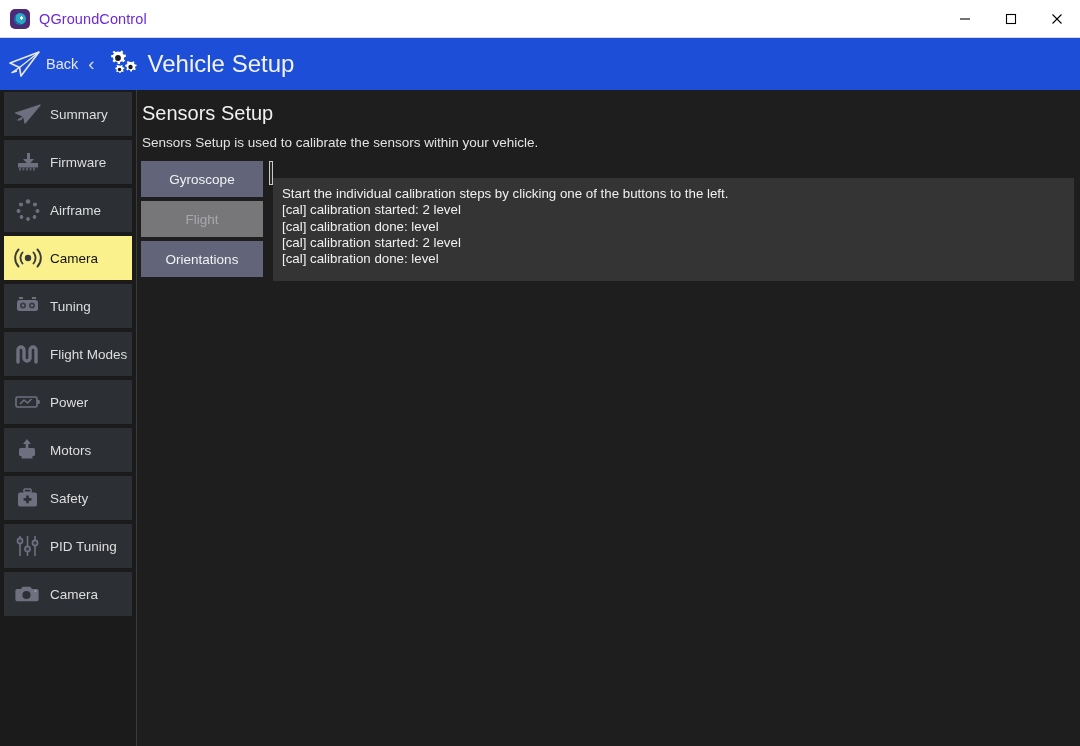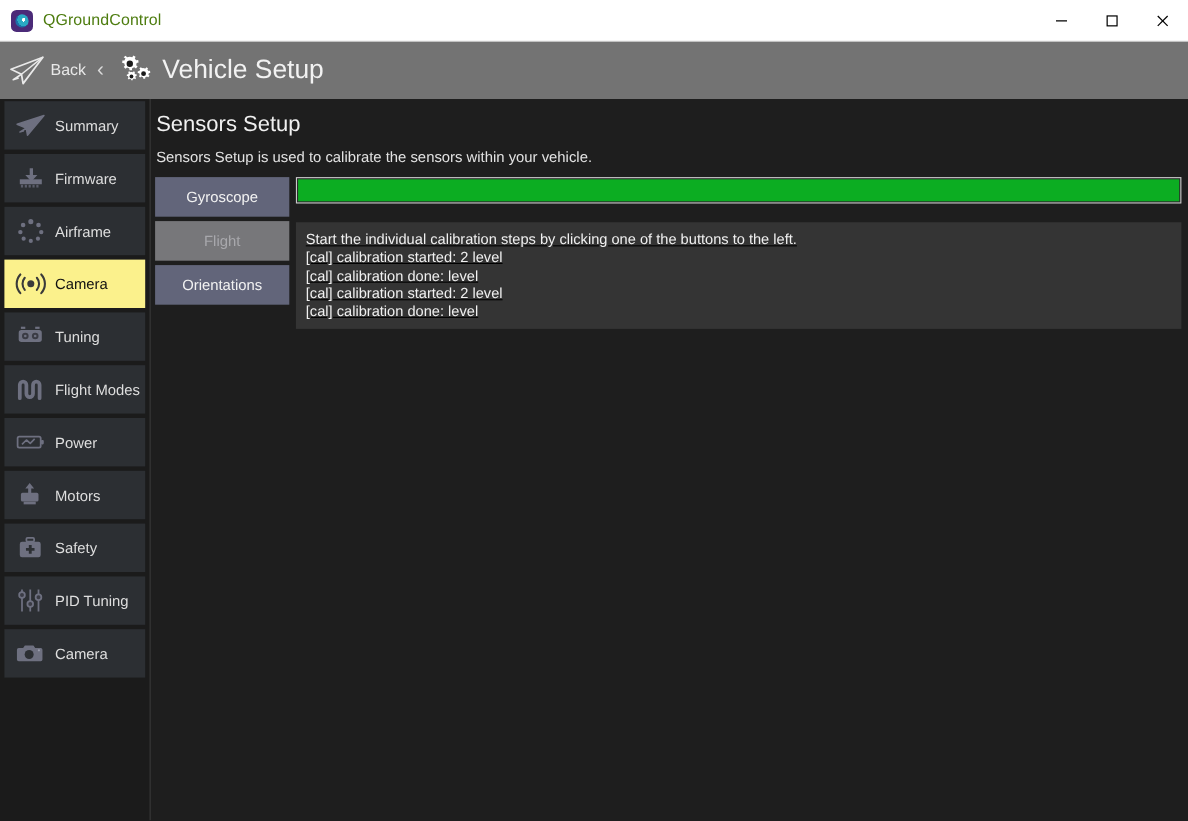--- a/index.html
+++ b/index.html
@@ -23,33 +23,33 @@
     background: #4b2a78;
     position: relative; flex: none;
   }
   #app-icon::after {
     content: ""; position: absolute;
     left: 4px; top: 4px; width: 12px; height: 12px;
     border-radius: 50%;
     background: radial-gradient(circle at 62% 42%, #ffffff 0 15%, #2aa9c4 16% 55%, #1d6fa8 56% 100%);
   }
   #app-title {
-    font-size: 14.5px; color: #4d7c0f; letter-spacing: .1px;
+    font-size: 14.5px; color: #6d28d9; letter-spacing: .1px;
   }
   #winbtns { margin-left: auto; display: flex; height: 38px; }
   .winbtn {
     width: 46px; height: 38px;
     display: flex; align-items: center; justify-content: center;
     color: #000;
   }
 
   
   #qgc-header {
     height: 52px; width: 100%;
-    background: #737373;
+    background: #1d4ed8;
     display: flex; align-items: center;
     padding-left: 8px;
   }
   #back-plane { width: 34px; height: 30px; flex: none; margin-right: 4px; }
   #back-label {
     font-size: 14.5px; color: #e8e8e8; margin-right: 10px;
   }
   #back-chevron { font-size: 19px; color: #dcdcdc; margin-right: 12px; font-weight: 300;}
   #gears-icon { width: 32px; height: 30px; flex: none; margin-right: 9px; }
   #setup-title { font-size: 24px; color: #f2f2f2; font-weight: 400; }
@@ -91,21 +91,21 @@
     background: #62657a;
     color: #f2f2f2; font-size: 13.5px;
     display: flex; align-items: center; justify-content: center;
     border: none; font-family: inherit;
     cursor: pointer;
   }
   .cal-btn.disabled {
     background: #77777a; color: #a8a8ac; cursor: default;
   }
 
-  #right-col { flex: 1; margin-left: 4px; display: flex; flex-direction: column; text-decoration: underline; }
+  #right-col { flex: 1; margin-left: 4px; display: flex; flex-direction: row; }
   #progress-wrap {
     height: 24px; border: 1px solid #c9c9c9; background: #2b2b2b;
     padding: 1px;
   }
   #progress-fill { height: 100%; background: #0cad22; }
   #log-panel {
     margin-top: 17px; flex: 1;
     background: #343434;
     padding: 8px 9px;
     overflow: hidden;

